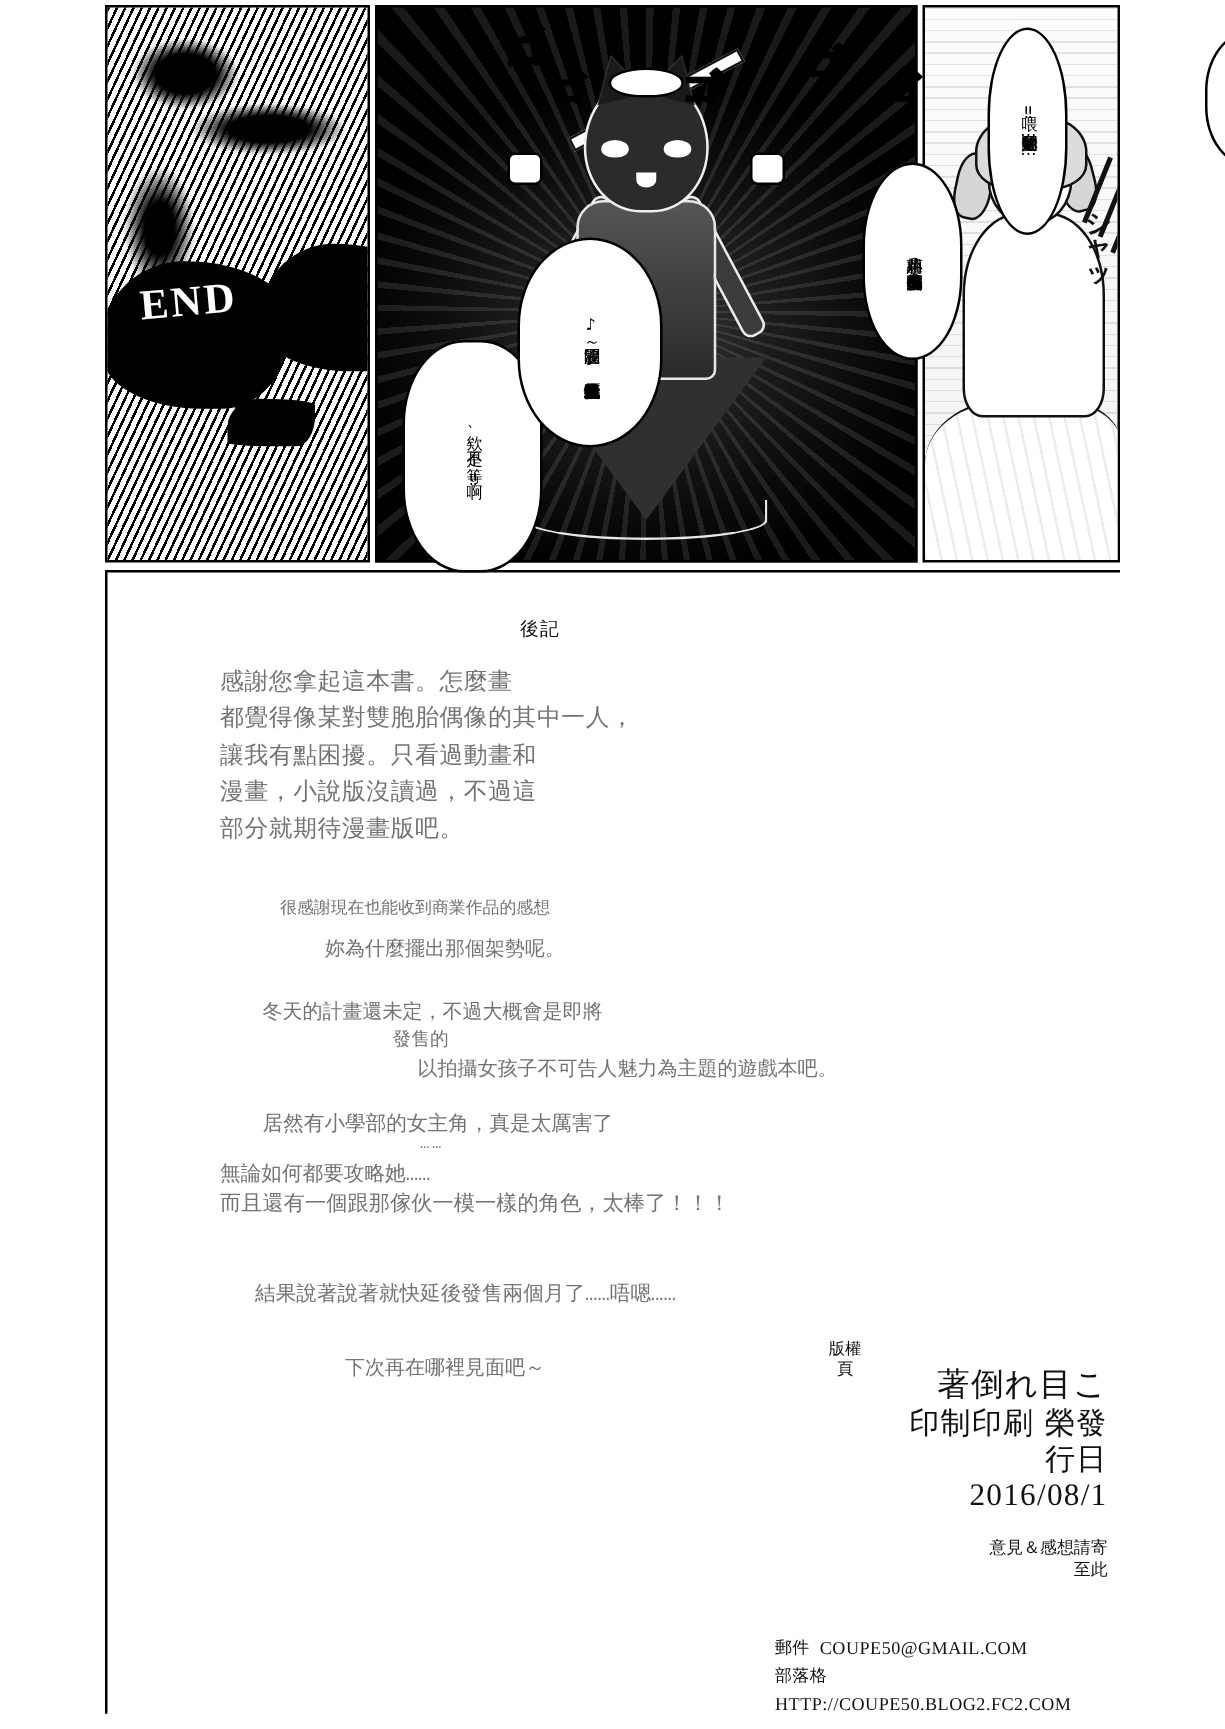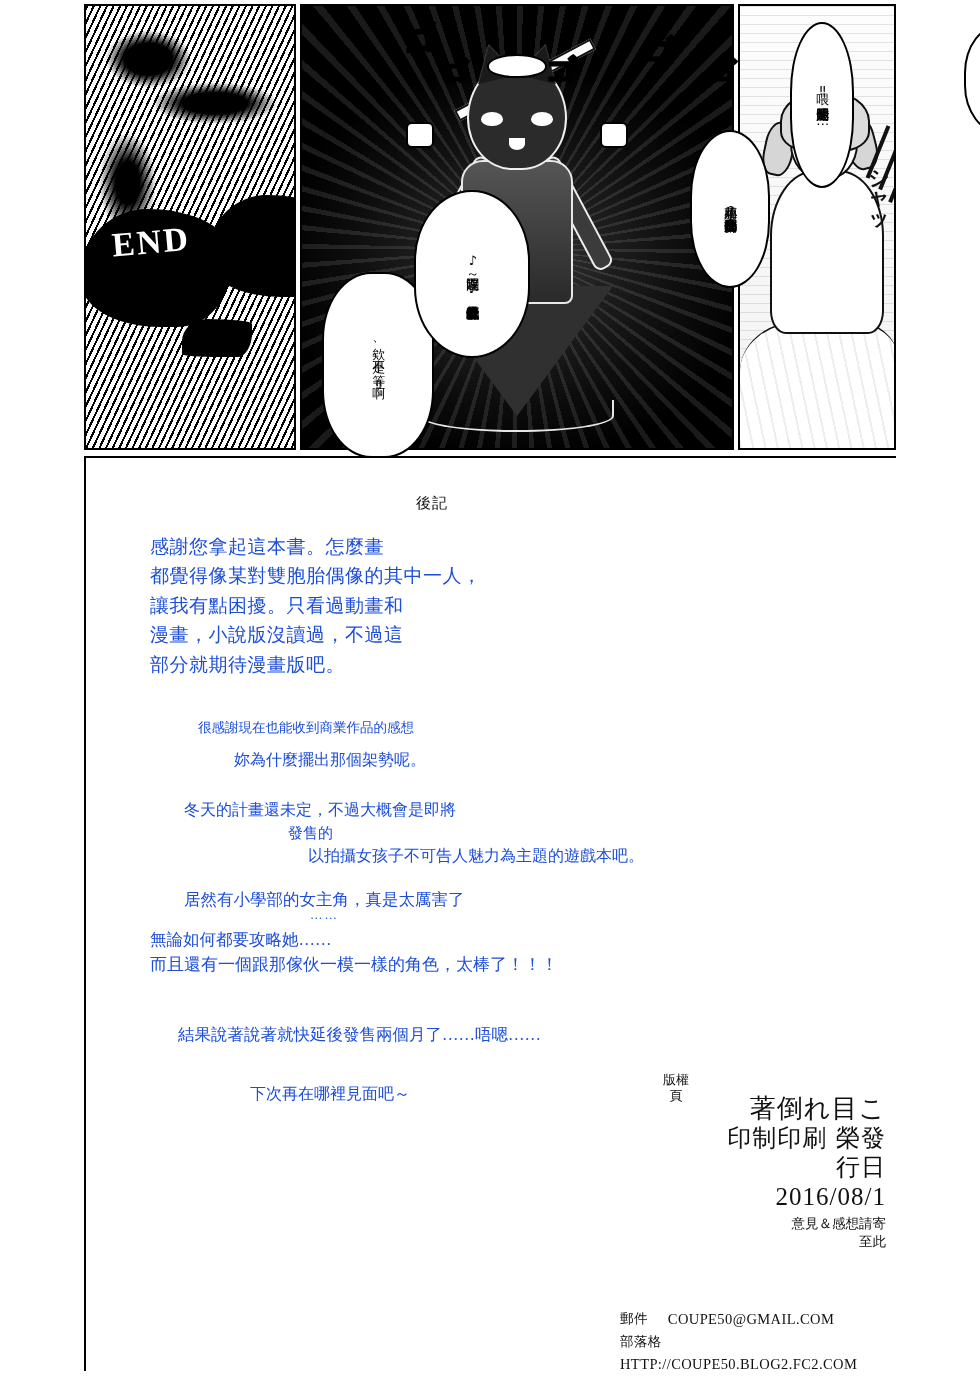--- a/index.html
+++ b/index.html
@@ -311,23 +311,24 @@
   }
   .afterword-title {
     position: absolute;
     left: 416px; top: 494px;
     font-family: "DejaVu Sans", sans-serif;
     font-size: 15px;
     letter-spacing: 1px;
   }
   .para {
     position: absolute;
-    font-family: Liberation Serif, serif;
-    color: #1d4ed8;
+    font-family: Liberation Mono, monospace;
+    color: #737373;
     white-space: pre-line;
+    margin-left: 26px;
   }
   .p-main {
     left: 150px; top: 532px;
     font-size: 19px;
     line-height: 1.55;
     letter-spacing: 0.5px;
   }
   .p-thanks1 { left: 198px; top: 718px; font-size: 13.5px; line-height: 1.5; }
   .p-thanks2 { left: 234px; top: 748px; font-size: 16px; line-height: 1.5; }
   .p-winter1 { left: 184px; top: 798px; font-size: 16px; line-height: 1.5; }
@@ -354,30 +355,30 @@
     position: absolute;
     left: 586px; top: 1094px;
     width: 300px;
     text-align: right;
     font-family: "DejaVu Sans", sans-serif;
   }
   .colo-line1 { font-size: 26px; letter-spacing: 1px; line-height: 1.15; }
   .colo-line2 { font-size: 24px; letter-spacing: 1px; line-height: 1.2; }
   .colo-line3 { font-size: 24px; letter-spacing: 1px; line-height: 1.2; }
   .colo-date  { font-size: 25px; letter-spacing: 1px; line-height: 1.3; font-family: "Liberation Serif", serif; }
-  .colo-note  { font-size: 13.5px; line-height: 1.35; margin-top: 0; }
+  .colo-note  { font-size: 13.5px; line-height: 1.35; margin-top: 15px; }
   .contact {
     position: absolute;
     left: 620px; top: 1308px;
     font-family: "Liberation Serif", serif;
     font-size: 14.5px;
     line-height: 1.6;
     letter-spacing: 0.4px;
   }
-  .contact .row { display: flex; gap: 20px; }
+  .contact .row { display: flex; gap: 8px; }
   .contact .lbl { font-family: "DejaVu Sans", sans-serif; font-size: 13.5px; }
 </style>
 </head>
 <body>
 
 <div id="page">
 
   <div class="comic-strip">
 
     <div class="panel panel-1">

